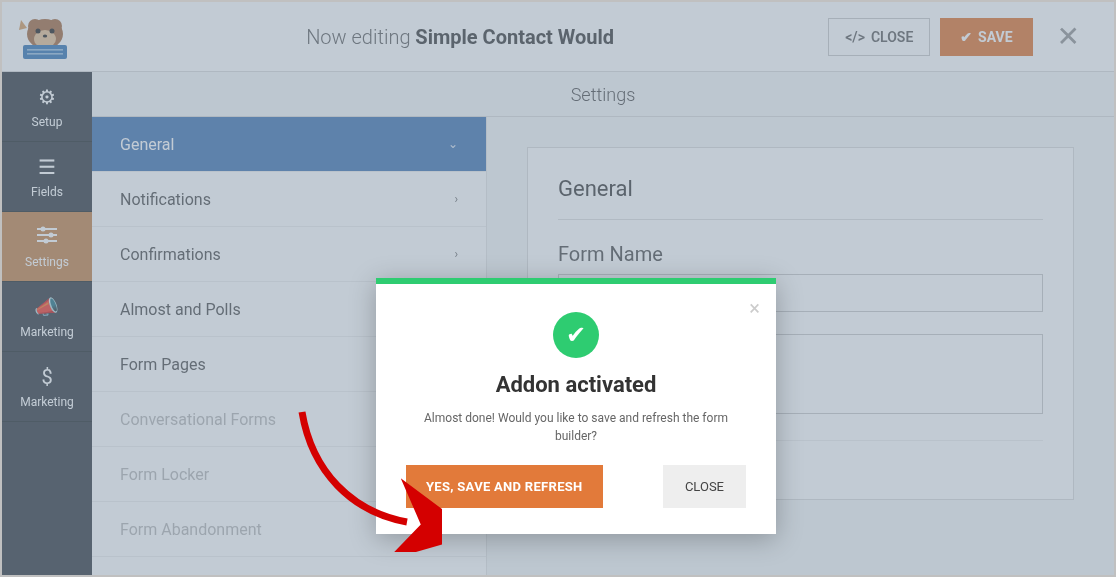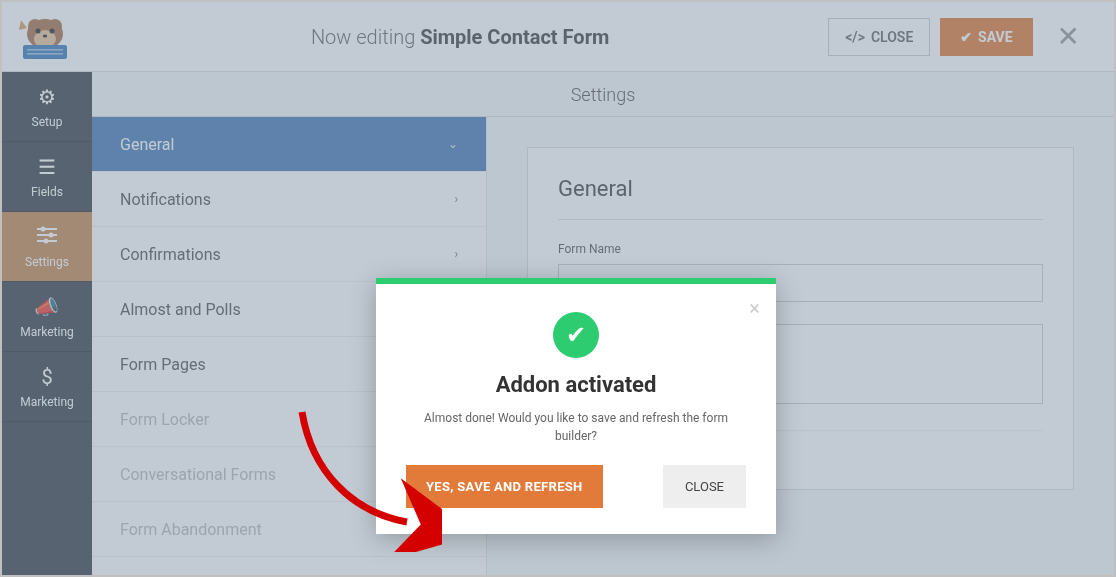--- a/index.html
+++ b/index.html
@@ -23,21 +23,21 @@
 .sethdr{height:45px;display:flex;align-items:center;justify-content:center;color:#555;font-size:18px;border-bottom:1px solid #ddd;font-weight:300}
 .cols{flex:1;display:flex}
 .subnav{width:395px;background:#fff;border-right:1px solid #e5e5e5}
 .snitem{height:55px;display:flex;align-items:center;justify-content:space-between;padding:0 28px;color:#555;font-size:16px;border-bottom:1px solid #eee;cursor:pointer}
 .snitem.sel{background:#4a7ab5;color:#fff}
 .snitem.dis{color:#bbb}
 .chev{font-size:12px;color:inherit;opacity:.8}
 .form{flex:1;padding:30px 40px}
 .card{background:#fff;border:1px solid #ddd;padding:28px 30px}
 .card h2{font-size:22px;color:#444;font-weight:400;border-bottom:1px solid #e0e0e0;padding-bottom:18px;margin-bottom:22px}
-.lbl{font-size:12px;color:#555;margin-bottom:8px}
+.lbl{font-size:20px;color:#555;margin-bottom:8px}
 .inp{width:100%;height:38px;border:1px solid #ccc;background:#fff;margin-bottom:22px}
 .ta{width:100%;height:80px;border:1px solid #ccc;background:#fff;margin-bottom:22px;resize:none}
 .sub{color:#666;font-size:15px;border-top:1px solid #eee;padding-top:12px}
 .modal{position:absolute;left:374px;top:276px;width:400px;background:#fff;z-index:10;border-top:6px solid #2ecc71;box-shadow:0 5px 25px rgba(0,0,0,.25);padding:24px 30px 26px;text-align:center}
 .modal .mx{position:absolute;top:12px;right:16px;color:#ccc;font-size:20px;cursor:pointer}
 .chk{width:46px;height:46px;border-radius:50%;background:#2ecc71;margin:4px auto 14px;display:flex;align-items:center;justify-content:center;color:#fff;font-size:24px}
 .modal h3{font-size:22px;color:#333;margin-bottom:12px;font-weight:700}
 .modal p{font-size:12px;color:#666;line-height:1.5;margin-bottom:20px}
 .mbtns{display:flex;justify-content:space-between;gap:26px}
 .mbtn1{background:#e27a3a;color:#fff;font-weight:700;font-size:13px;padding:14px 20px;border:none;cursor:pointer;letter-spacing:.3px}
@@ -57,21 +57,21 @@
         <circle cx="21" cy="19" r="2.5" fill="#2c2c2c"></circle>
         <circle cx="35" cy="19" r="2.5" fill="#2c2c2c"></circle>
         <ellipse cx="28" cy="24" rx="2.2" ry="1.6" fill="#2c2c2c"></ellipse>
         <rect x="6" y="33" width="44" height="14" rx="2" fill="#3d7ab8"></rect>
         <rect x="10" y="37" width="36" height="1.6" fill="#9bc0e0"></rect>
         <rect x="10" y="41" width="36" height="1.6" fill="#9bc0e0"></rect>
         <path d="M4 8 l6 8 l-8 2 z" fill="#d9a066"></path>
       </svg>
   </div>
   <div class="title">
-    <span>Now editing </span><b>Simple Contact Form</b>
+    <span>Now editing </span><b>Simple Contact Would</b>
   </div>
   <div class="topbtns">
     <button class="btn-embed">
         <span>&lt;/&gt;</span>
         <span>CLOSE</span>
       </button>
     <button class="btn-save">
         <span>✔</span>
         <span>SAVE</span>
       </button>
@@ -126,24 +126,24 @@
             <span>Confirmations</span>
             <span class="chev">›</span>
           </div>
         <div class="snitem">
             <span>Almost and Polls</span>
           </div>
         <div class="snitem">
             <span>Form Pages</span>
           </div>
         <div class="snitem dis">
-            <span>Form Locker</span>
+            <span>Conversational Forms</span>
           </div>
         <div class="snitem dis">
-            <span>Conversational Forms</span>
+            <span>Form Locker</span>
           </div>
         <div class="snitem dis">
             <span>Form Abandonment</span>
           </div>
       </div>
       <div class="form">
         <div class="card">
           <h2>General</h2>
           <div class="lbl">Form Name</div>
           <input class="inp" value="" style="">

